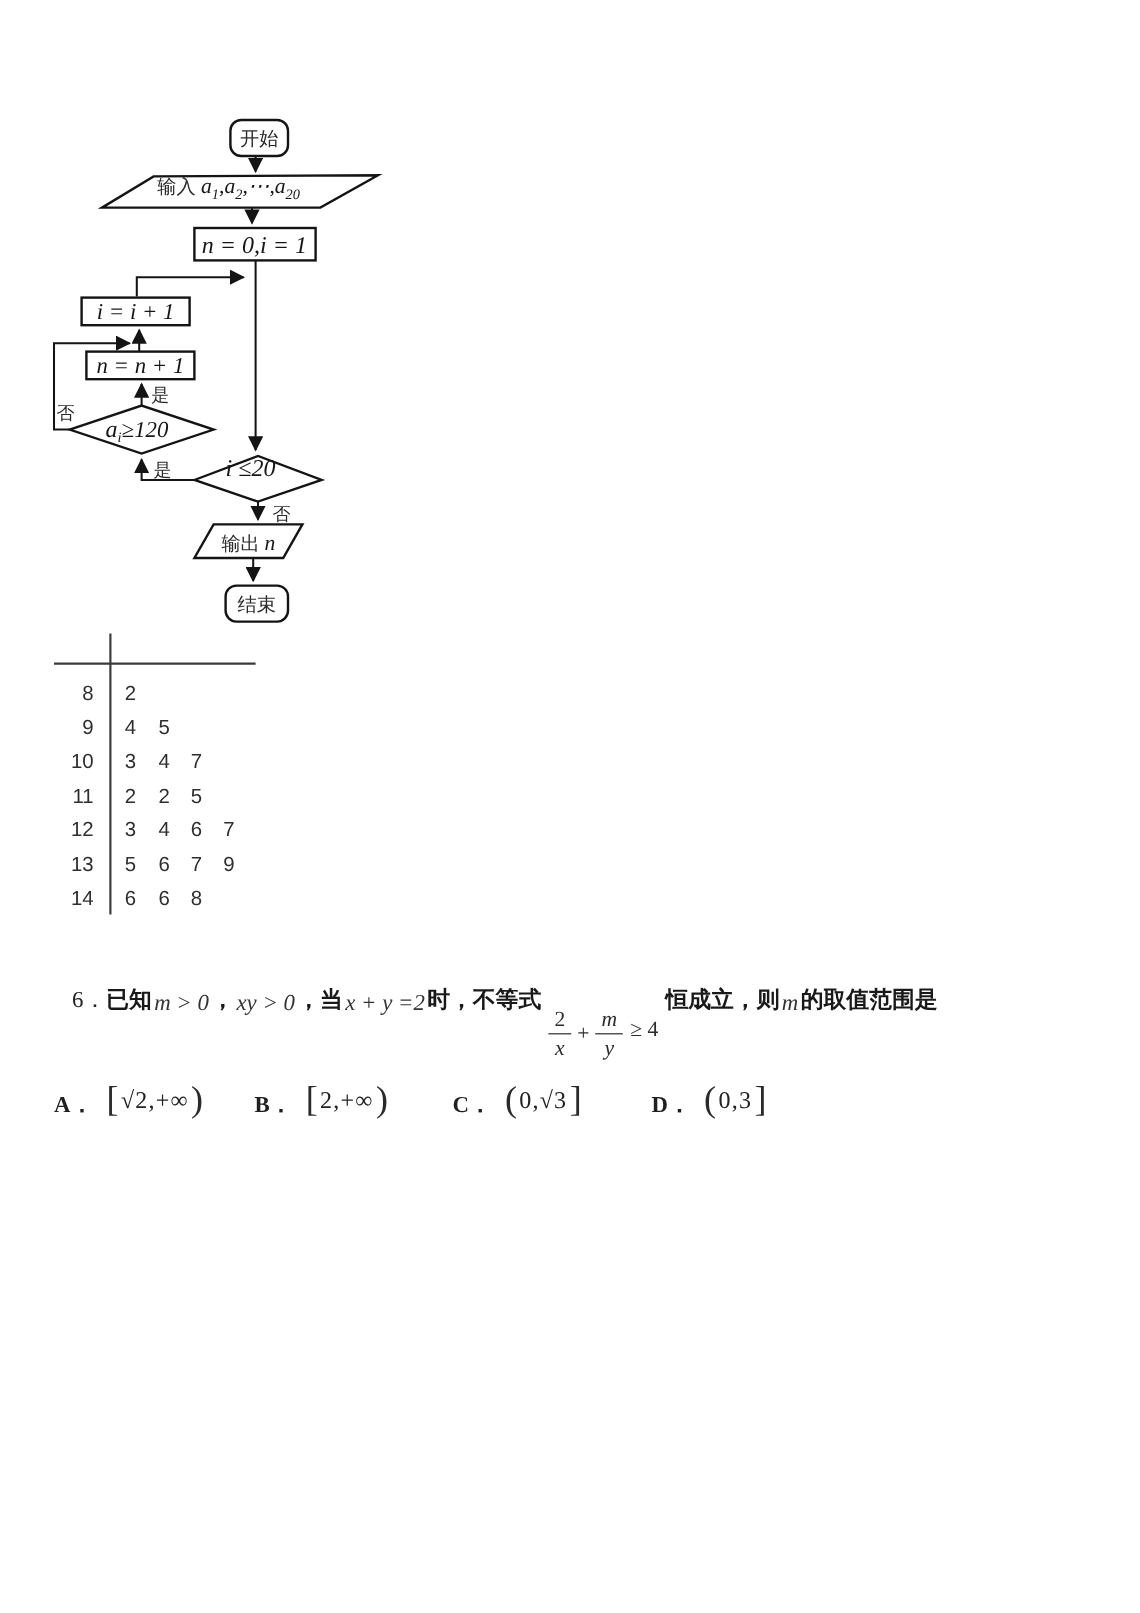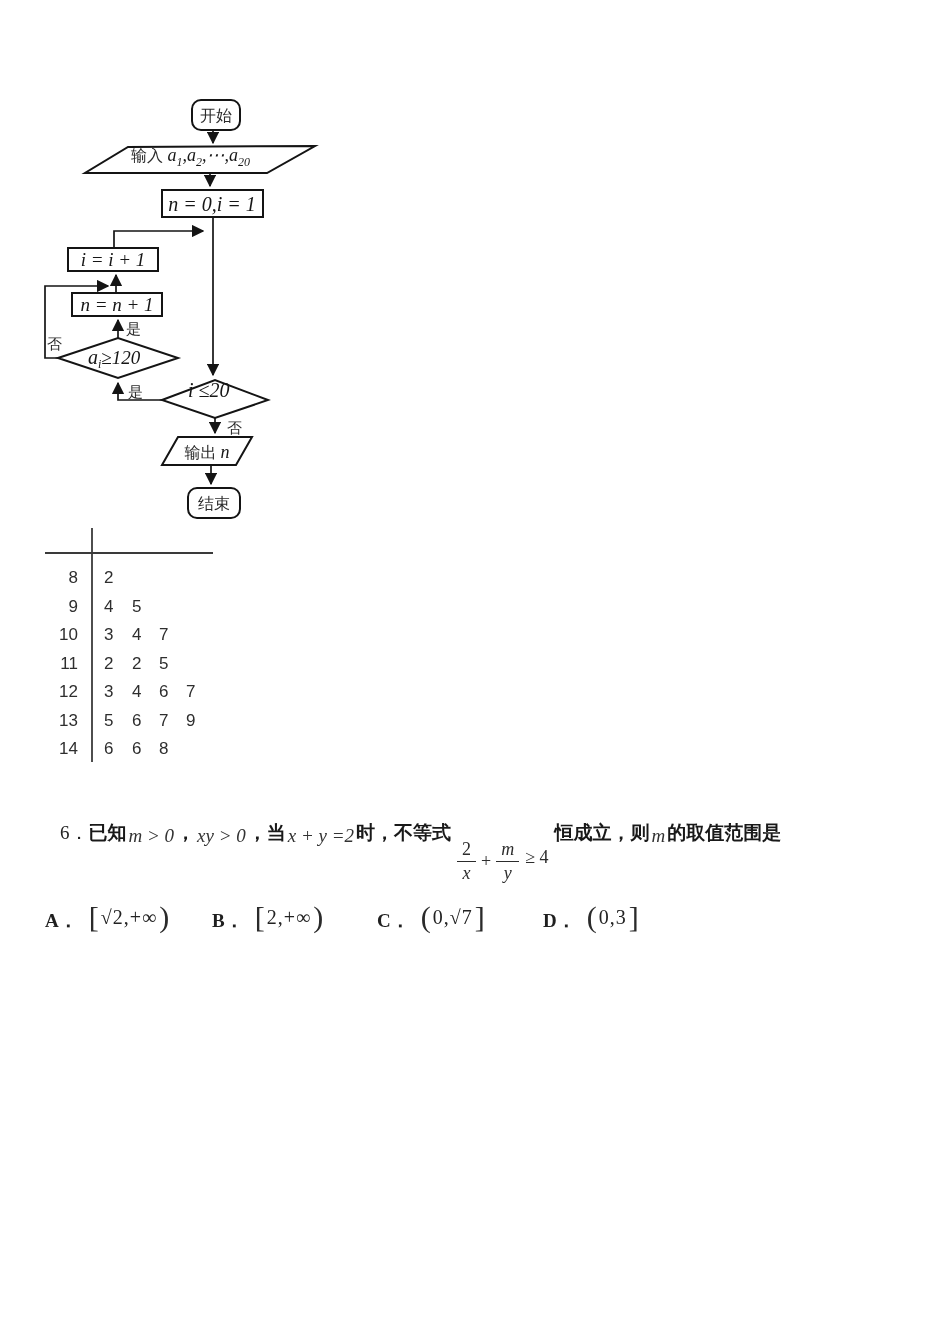--- a/index.html
+++ b/index.html
@@ -179,21 +179,21 @@
       </span>
     <span class="opt6" style="left:212px;">
         <b class="olabel">B．</b>
         <span class="obr">[</span>
         <span class="otext">2,+∞</span>
         <span class="obr">)</span>
       </span>
     <span class="opt6" style="left:377px;">
         <b class="olabel">C．</b>
         <span class="obr">(</span>
-        <span class="otext">0,√7</span>
+        <span class="otext">0,√3</span>
         <span class="obr">]</span>
       </span>
     <span class="opt6" style="left:543px;">
         <b class="olabel">D．</b>
         <span class="obr">(</span>
         <span class="otext">0,3</span>
         <span class="obr">]</span>
       </span>
   </div>
 

